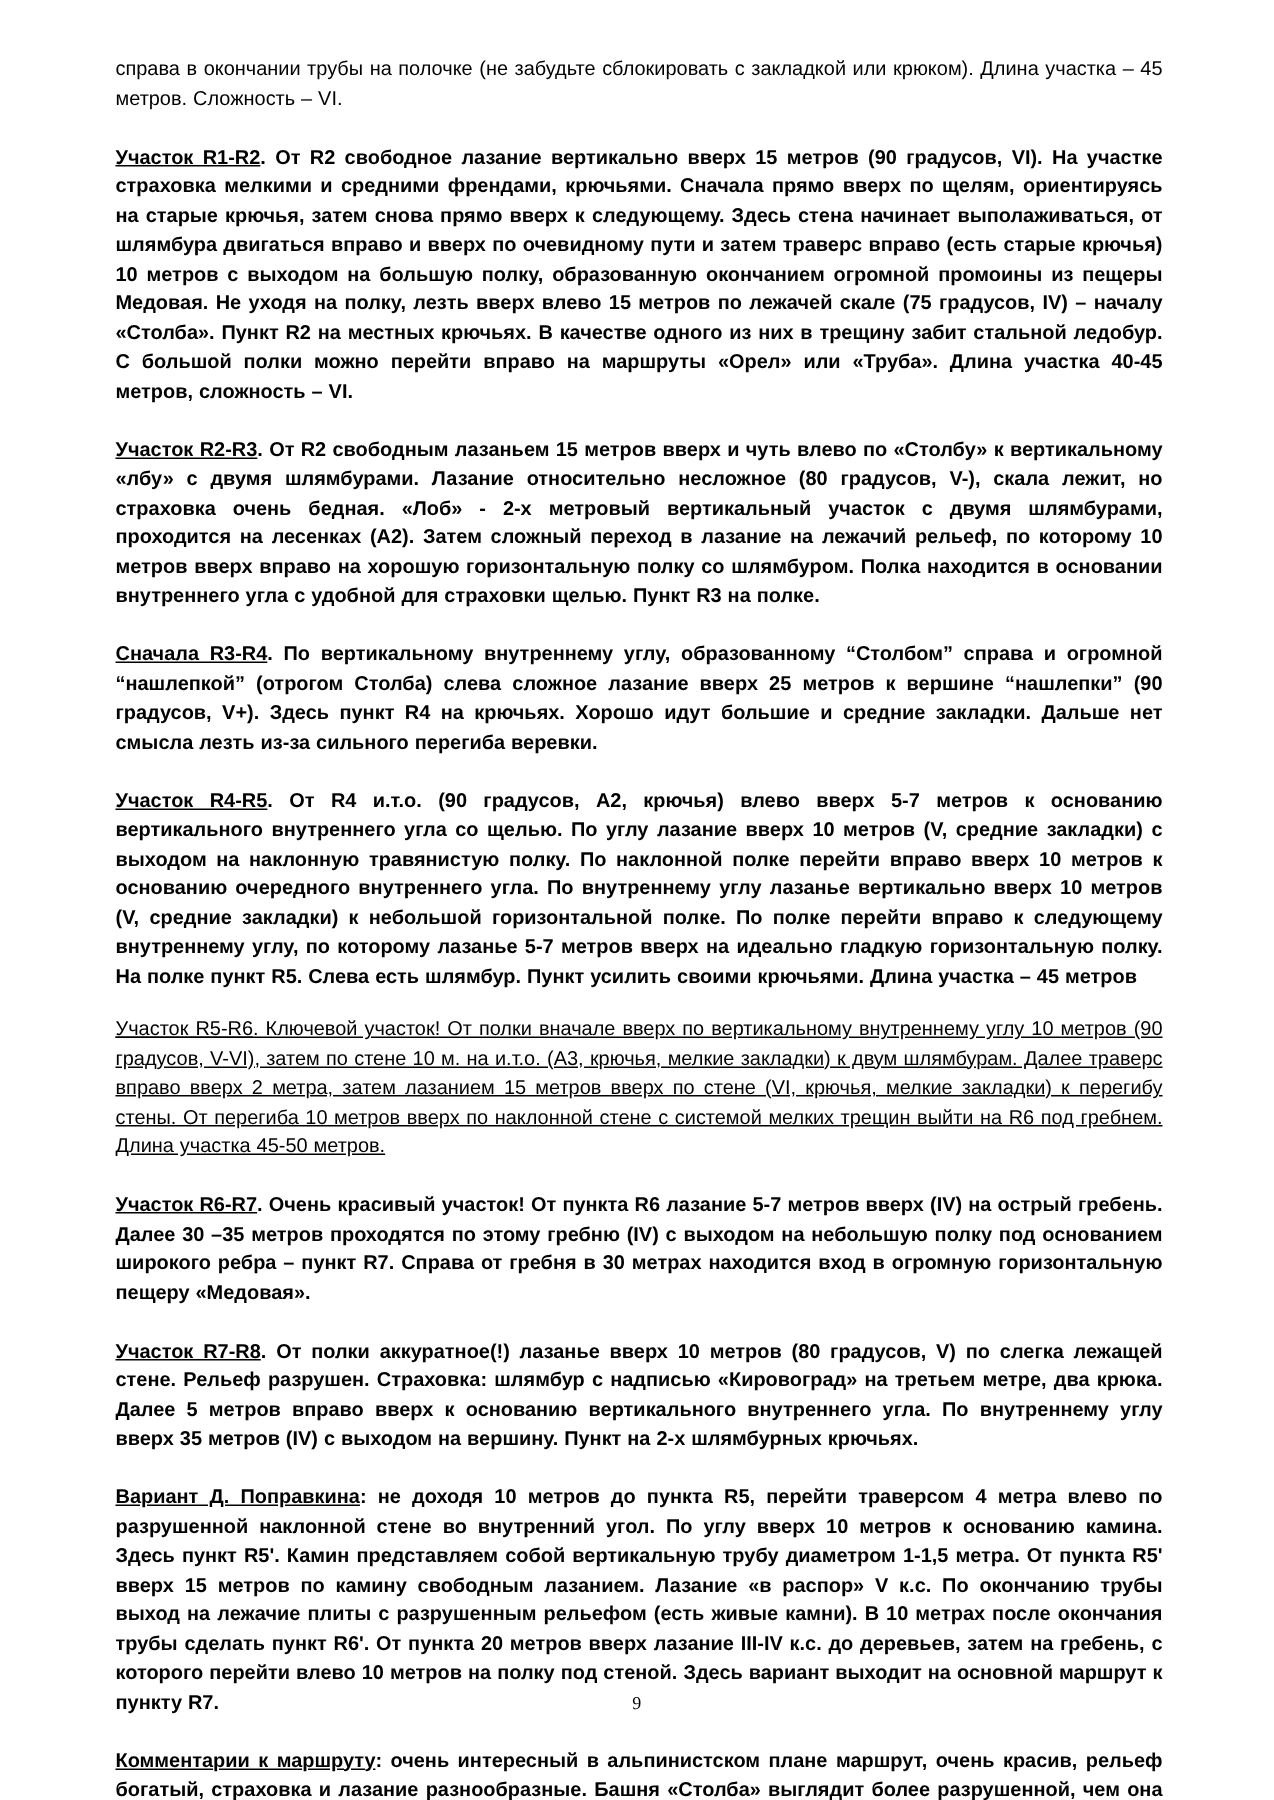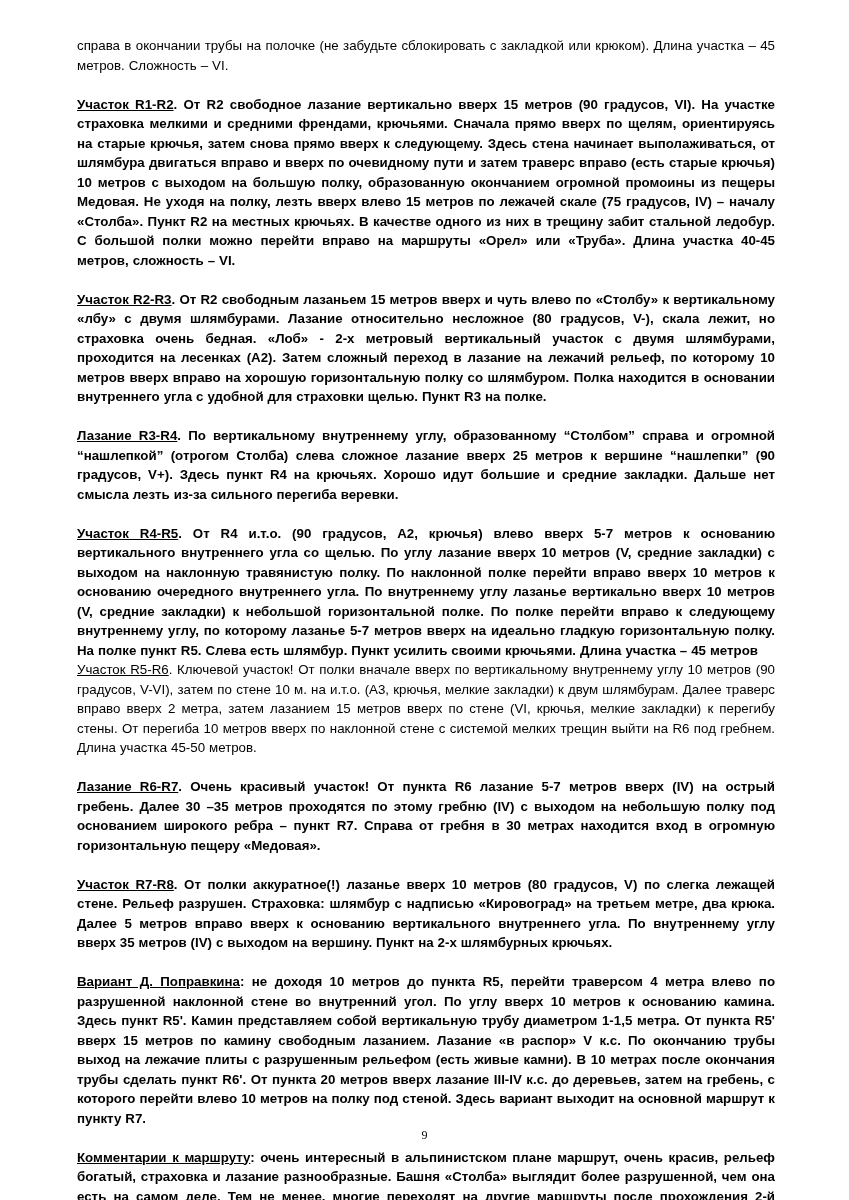--- a/index.html
+++ b/index.html
@@ -32,21 +32,22 @@
     text-align: justify;
     text-justify: inter-word;
     hyphens: none;
     word-spacing: 0.02em;
   }
   p.gap {
     margin-top: 19.5px;
     font-weight: bold;
   }
   p.nogap {
-    margin-top: 0;
+    margin-top: 16px;
+    text-decoration: underline;
   }
   .u {
     text-decoration: underline;
     text-underline-offset: 1px;
   }
   .page-number {
     position: absolute;
     left: 0;
     right: 0;
     top: 1128px;
@@ -68,33 +69,33 @@
 
     <p class="para gap">
       <span class="u">Участок R1-R2</span><span>. От R2 свободное лазание вертикально вверх 15 метров (90 градусов, VI). На участке страховка мелкими и средними френдами, крючьями. Сначала прямо вверх по щелям, ориентируясь на старые крючья, затем снова прямо вверх к следующему. Здесь стена начинает выполаживаться, от шлямбура двигаться вправо и вверх по очевидному пути и затем траверс вправо (есть старые крючья) 10 метров с выходом на большую полку, образованную окончанием огромной промоины из пещеры Медовая. Не уходя на полку, лезть вверх влево 15 метров по лежачей скале (75 градусов, IV) – началу «Столба». Пункт R2 на местных крючьях.  В качестве одного из них в трещину забит стальной ледобур. С большой полки можно перейти вправо на маршруты «Орел» или «Труба». Длина участка 40-45 метров, сложность – VI.</span>
     </p>
 
     <p class="para gap">
       <span class="u">Участок R2-R3</span><span>. От R2 свободным лазаньем 15 метров вверх и чуть влево по «Столбу» к вертикальному «лбу» с двумя шлямбурами. Лазание относительно несложное (80 градусов, V-), скала лежит, но страховка очень бедная.  «Лоб» - 2-х метровый вертикальный участок с двумя шлямбурами, проходится на лесенках (А2). Затем сложный переход в лазание на лежачий рельеф, по которому 10 метров вверх вправо на хорошую горизонтальную полку со шлямбуром. Полка находится в основании внутреннего угла с удобной для страховки щелью. Пункт R3 на полке.</span>
     </p>
 
     <p class="para gap">
-      <span class="u">Лазание R3-R4</span><span>. По вертикальному внутреннему углу, образованному “Столбом” справа и огромной “нашлепкой” (отрогом Столба) слева сложное лазание вверх 25 метров к вершине “нашлепки” (90 градусов, V+). Здесь пункт R4 на крючьях. Хорошо идут большие и средние закладки. Дальше нет смысла лезть из-за сильного перегиба веревки.</span>
+      <span class="u">Сначала R3-R4</span><span>. По вертикальному внутреннему углу, образованному “Столбом” справа и огромной “нашлепкой” (отрогом Столба) слева сложное лазание вверх 25 метров к вершине “нашлепки” (90 градусов, V+). Здесь пункт R4 на крючьях. Хорошо идут большие и средние закладки. Дальше нет смысла лезть из-за сильного перегиба веревки.</span>
     </p>
 
     <p class="para gap">
       <span class="u">Участок R4-R5</span><span>. От R4 и.т.о. (90 градусов, А2, крючья) влево вверх 5-7 метров к основанию вертикального внутреннего угла со щелью. По углу лазание вверх 10 метров (V, средние закладки) с выходом на наклонную травянистую полку. По наклонной полке перейти вправо вверх 10 метров к основанию очередного внутреннего угла. По внутреннему углу лазанье вертикально вверх 10 метров (V, средние закладки) к небольшой горизонтальной полке. По полке перейти вправо к следующему внутреннему углу, по которому лазанье 5-7 метров вверх на идеально гладкую горизонтальную полку. На полке пункт R5. Слева есть шлямбур. Пункт усилить своими крючьями. Длина участка – 45 метров</span>
     </p>
 
     <p class="para nogap">
       <span class="u">Участок R5-R6</span><span>. Ключевой участок! От полки вначале вверх по вертикальному внутреннему углу 10 метров (90 градусов, V-VI), затем по стене 10 м. на и.т.о. (А3, крючья, мелкие закладки) к двум шлямбурам. Далее траверс вправо вверх 2 метра, затем лазанием 15 метров вверх по стене (VI, крючья, мелкие закладки) к перегибу стены. От перегиба 10 метров вверх по наклонной стене с системой мелких трещин выйти на R6 под гребнем. Длина участка 45-50 метров.</span>
     </p>
 
     <p class="para gap">
-      <span class="u">Лазание R6-R7</span><span>. Очень красивый участок! От пункта R6 лазание 5-7 метров вверх (IV) на острый гребень. Далее 30 –35 метров проходятся по этому гребню (IV) с выходом на небольшую полку под основанием широкого ребра – пункт R7. Справа от гребня в 30 метрах находится вход в огромную горизонтальную пещеру «Медовая».</span>
+      <span class="u">Участок R6-R7</span><span>. Очень красивый участок! От пункта R6 лазание 5-7 метров вверх (IV) на острый гребень. Далее 30 –35 метров проходятся по этому гребню (IV) с выходом на небольшую полку под основанием широкого ребра – пункт R7. Справа от гребня в 30 метрах находится вход в огромную горизонтальную пещеру «Медовая».</span>
     </p>
 
     <p class="para gap">
       <span class="u">Участок R7-R8</span><span>. От полки аккуратное(!) лазанье вверх 10 метров (80 градусов, V) по слегка лежащей стене.  Рельеф разрушен. Страховка: шлямбур с надписью «Кировоград» на третьем метре, два крюка. Далее 5 метров вправо вверх к основанию вертикального внутреннего угла. По внутреннему углу вверх 35 метров (IV) с выходом на вершину. Пункт на 2-х шлямбурных крючьях.</span>
     </p>
 
     <p class="para gap">
       <span class="u">Вариант Д. Поправкина</span><span>: не доходя 10 метров до пункта R5, перейти траверсом 4 метра влево по разрушенной наклонной стене во внутренний угол. По углу вверх 10 метров к основанию камина. Здесь пункт R5'.  Камин представляем собой вертикальную трубу диаметром 1-1,5 метра. От пункта R5' вверх 15 метров по камину свободным лазанием. Лазание «в распор» V к.с. По окончанию трубы выход на лежачие плиты с разрушенным рельефом (есть живые камни). В 10 метрах после окончания трубы сделать пункт R6'. От пункта 20 метров вверх лазание III-IV к.с. до деревьев, затем на гребень, с которого перейти влево 10 метров на полку под стеной. Здесь вариант выходит на основной маршрут к пункту R7.</span>
     </p>
 

